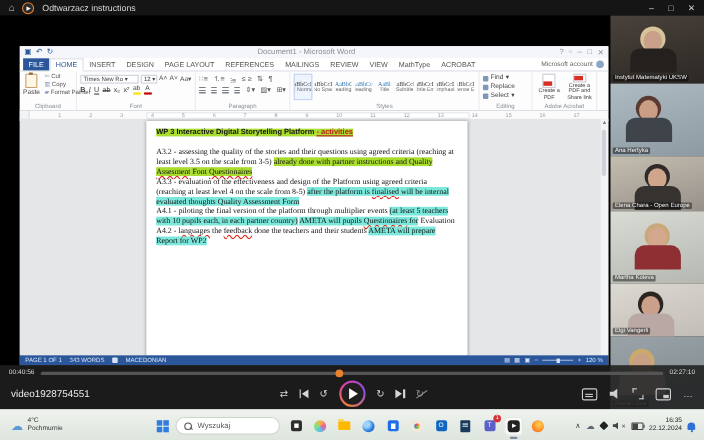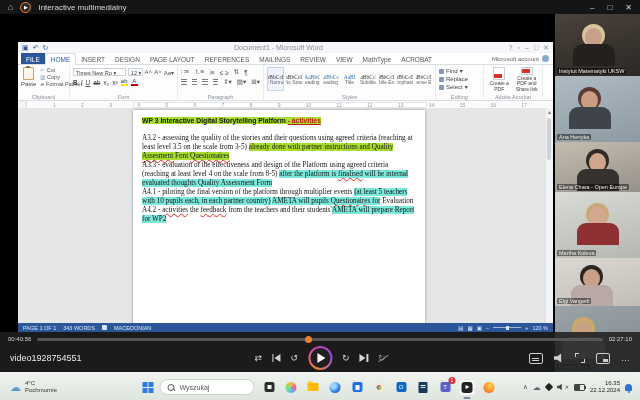--- a/index.html
+++ b/index.html
@@ -200,21 +200,21 @@
   .bell::after{content:"";position:absolute;left:2.5px;bottom:-2px;width:2px;height:2px;border-radius:50%;background:#2f6fd6;}
 </style>
 </head>
 <body>
 
 <div class="screen">
 
   <div class="app-titlebar">
     <span class="ticon">⌂</span>
     <span class="appicon">▶</span>
-    <span class="apptitle">Interactive multimedialny</span>
+    <span class="apptitle">Odtwarzacz instructions</span>
     <span class="wctls">
       <span>–</span>
       <span>□</span>
       <span>✕</span>
     </span>
   </div>
 
   <div class="video-area">
     <div class="word-window">
 
@@ -396,21 +396,21 @@
             <span>17</span>
           </span>
       </div>
 
       <div class="w-doc">
         <div class="page" id="page">
             <div class="para p-head"><span class="hl-g">WP 3 Interactive Digital Storytelling Platform </span><span class="hl-g ins">- activities</span></div>
             <div class="para"><span class="">A3.2 - assessing the quality of the stories and their questions using agreed criteria (reaching at least level 3.5 on the scale from 3-5) </span><span class="hl-g">already done with partner instructions and Quality </span><span class="hl-g sp">Assesment</span><span class="hl-g"> Font </span><span class="hl-g sp">Questionaires</span></div>
             <div class="para"><span class="">A3.3 - evaluation of the effectiveness and design of the Platform using agreed criteria (reaching at least level 4 on the scale from 8-5) </span><span class="hl-c">after the platform is </span><span class="hl-c sp">finalised</span><span class="hl-c"> will be internal evaluated thoughts Quality Assessment Form</span></div>
             <div class="para"><span class="">A4.1 - piloting the final version of the platform through multiplier events </span><span class="hl-c">(at least 5 teachers with 10 pupils each, in each partner country)</span><span class="">  </span><span class="hl-c">AMETA will pupils </span><span class="hl-c sp">Questionaires</span><span class="hl-c"> for</span><span class=""> Evaluation</span></div>
-            <div class="para"><span class="">A4.2 - </span><span class="sp">activities</span><span class=""> the </span><span class="sp">feedback</span><span class=""> from the teachers and their students </span><span class="hl-c">AMETA will prepare Report for WP2</span></div>
+            <div class="para"><span class="">A4.2 - </span><span class="sp">languages</span><span class=""> the </span><span class="sp">feedback</span><span class=""> done the teachers and their students </span><span class="hl-c">AMETA will prepare Report for WP2</span></div>
           </div>
       </div>
 
       <div class="w-scroll">
         <span class="arr">▲</span>
         <span class="thumb"></span>
       </div>
 
       <div class="w-status">
         <span>PAGE 1 OF 1</span>

